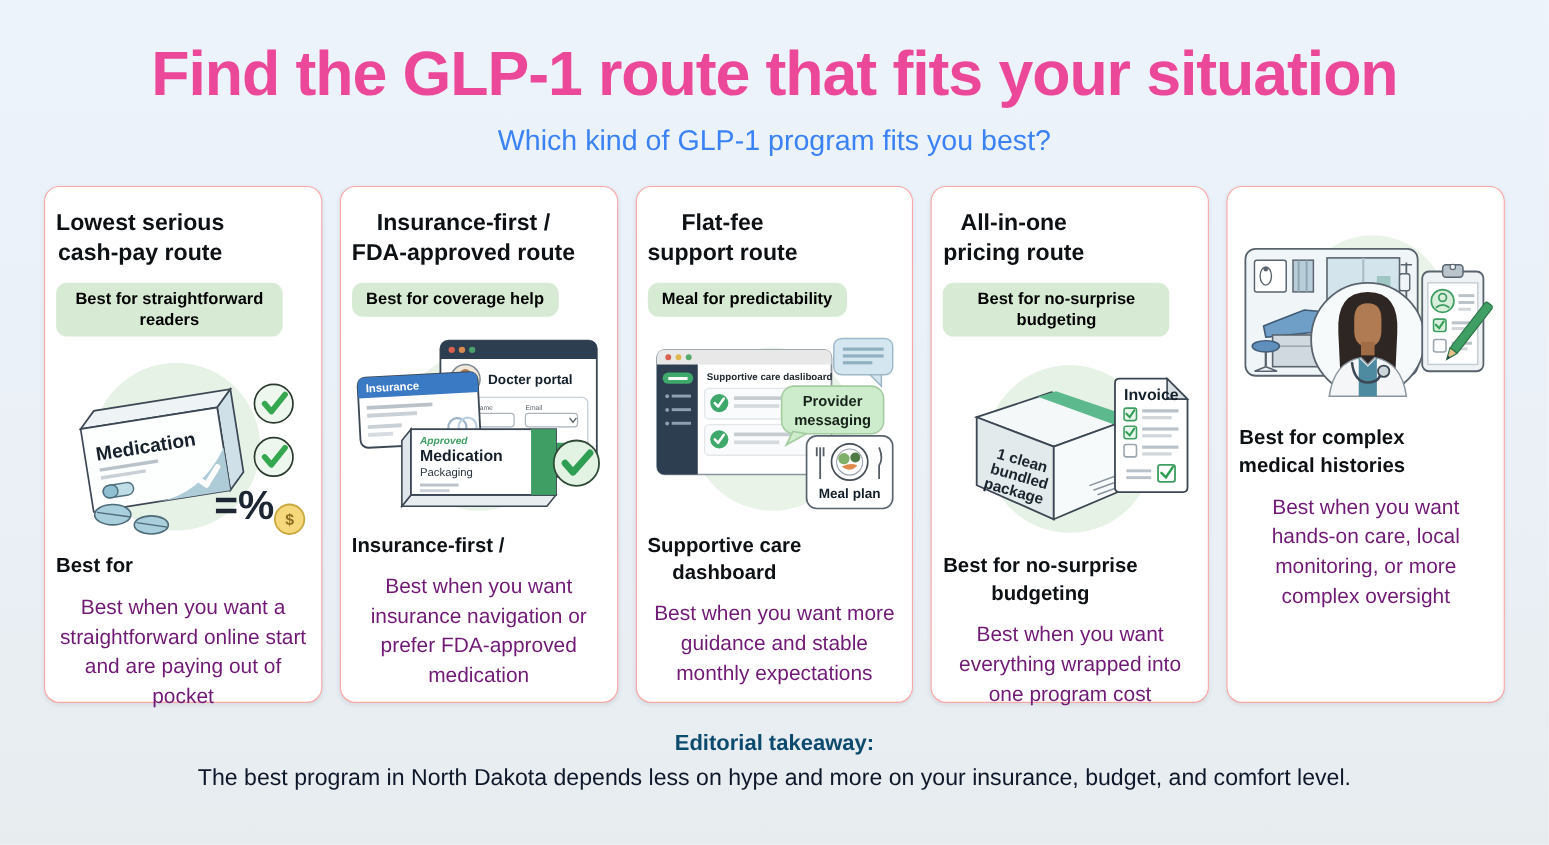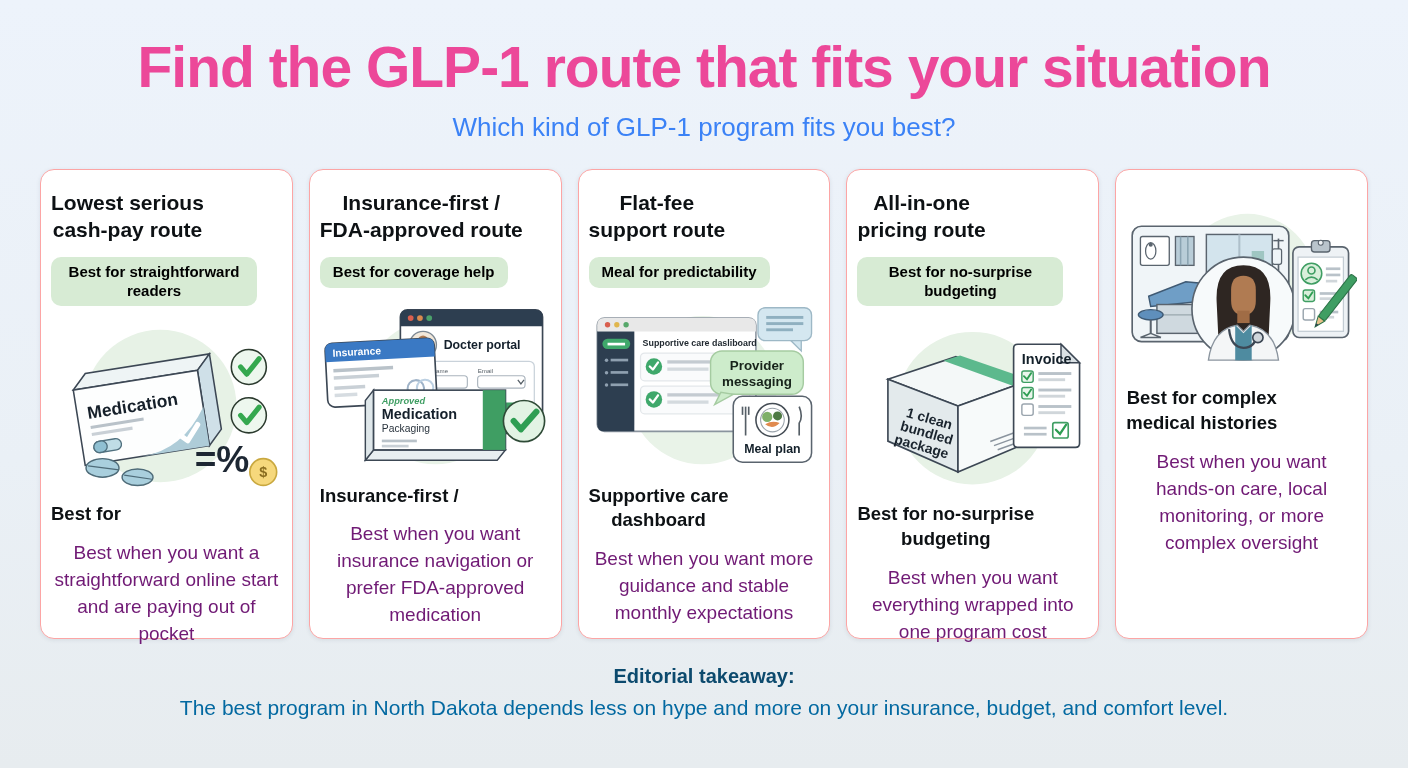--- a/index.html
+++ b/index.html
@@ -30,21 +30,21 @@
     display:inline-block; background:#d7ebd4; border-radius:10px;
     padding:6px 13px; margin-top:13px; font-size:15px; font-weight:bold;
     line-height:1.25; color:#000000; max-width:206px;
   }
   .illustration { width:100%; height:182px; margin-top:6px; flex:0 0 auto; }
   .illustration svg { width:100%; height:100%; }
   .card-subtitle { font-size:18.5px; font-weight:bold; line-height:1.35; margin-top:8px; color:#0d1114; }
   .card-desc { font-size:19px; line-height:1.42; margin-top:13px; color:#701a75; max-width:236px; }
   .footer { text-align:center; margin-top:26px; }
   .footer-label { font-size:20px; font-weight:bold; color:#0c4a6e; }
-  .footer-text { font-size:21px; margin-top:8px; color:#0369a1; }
+  .footer-text { font-size:21px; margin-top:8px; color:#0f172a; }
   svg text { font-family:"Liberation Sans", sans-serif; }
 </style>
 </head>
 <body>
 
 <div class="header">
   <div class="page-title">Find the GLP-1 route that fits your situation</div>
   <div class="page-subtitle">Which kind of GLP-1 program fits you best?</div>
 </div>
 

